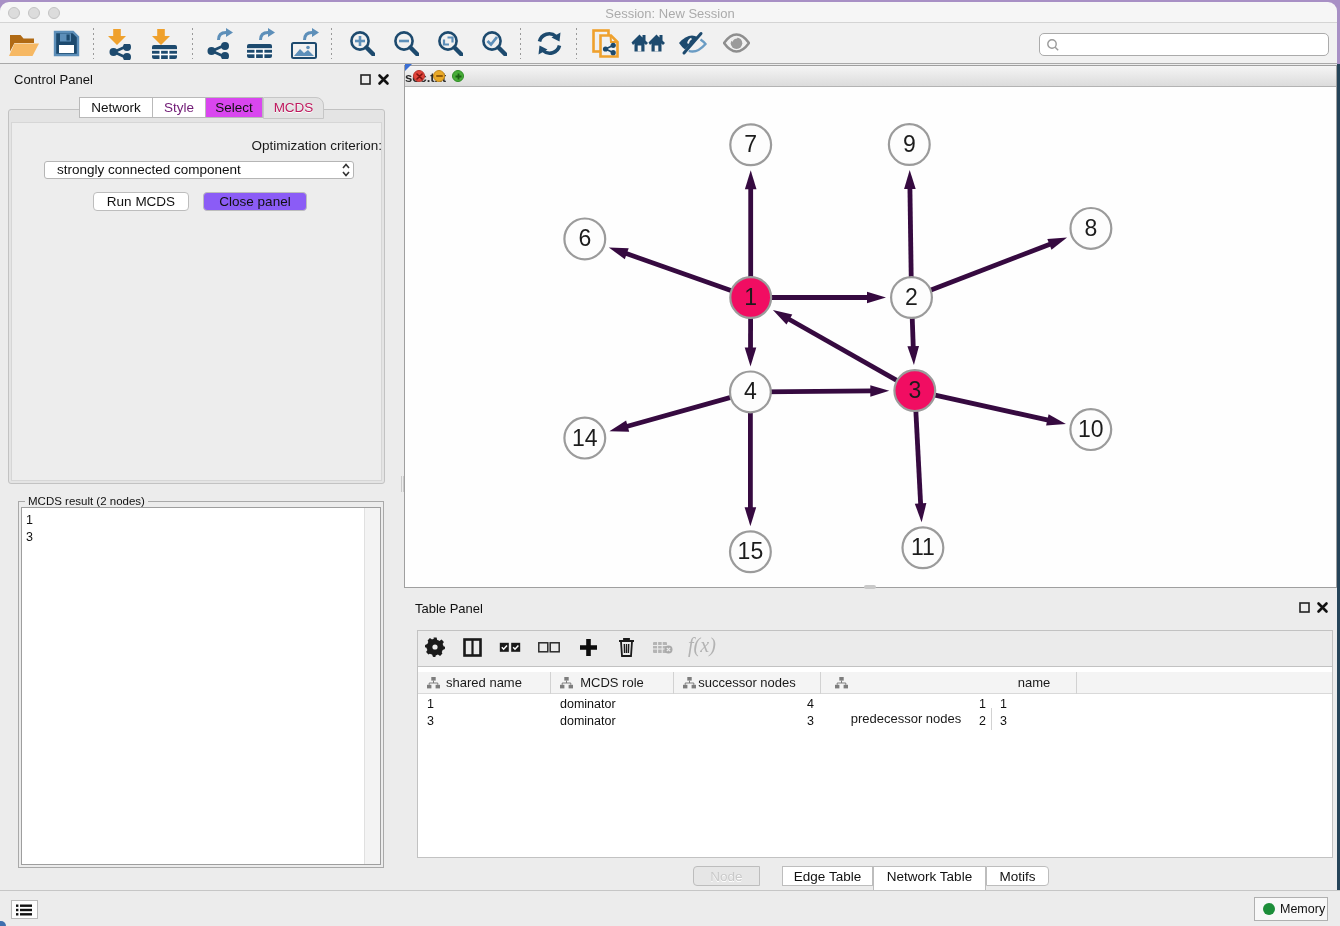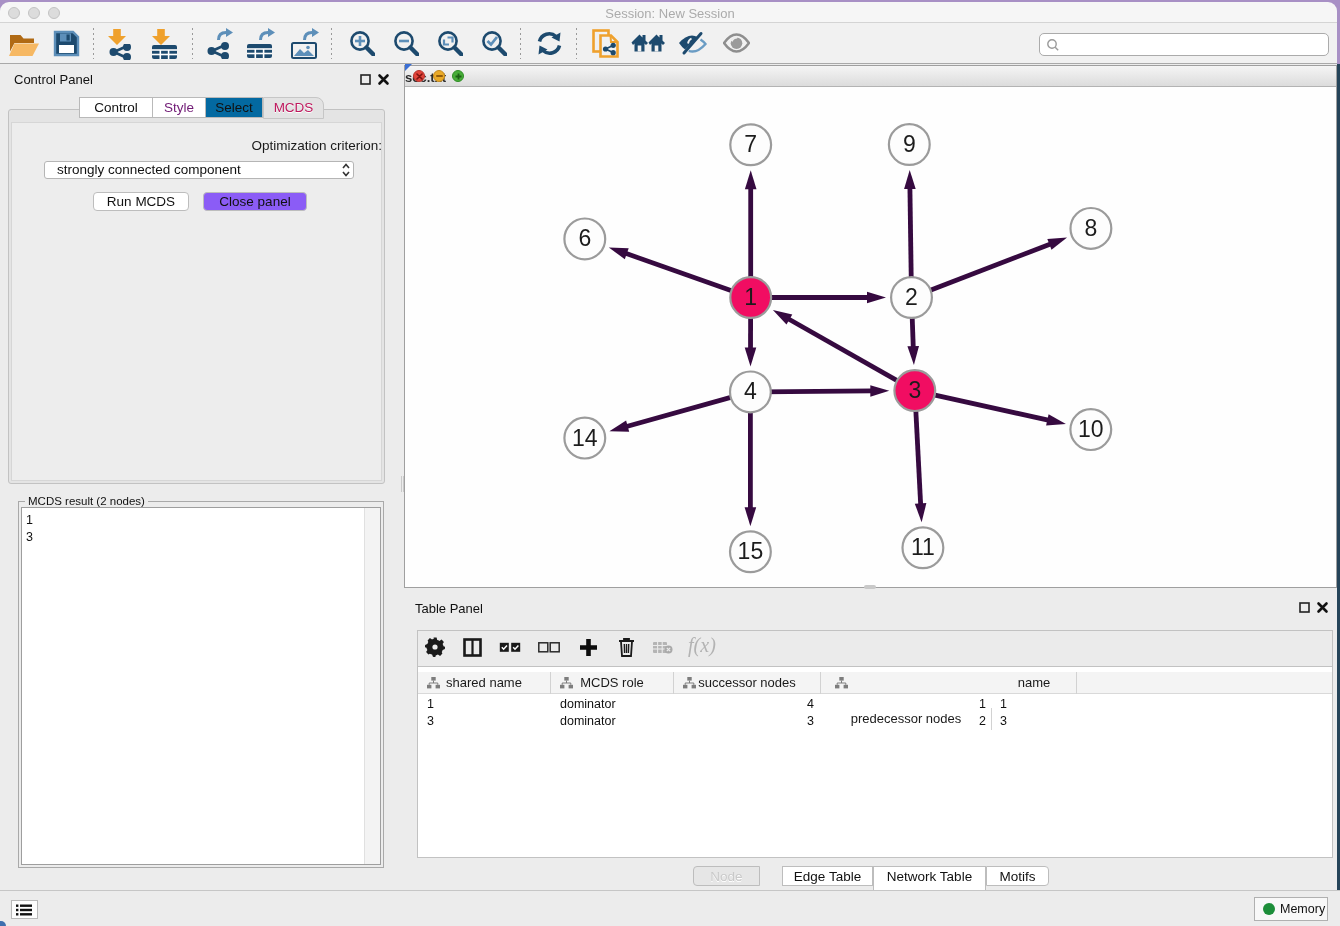--- a/index.html
+++ b/index.html
@@ -172,23 +172,23 @@
 <div class="abs" style="left:0;top:64px;width:399px;height:826px;background:#ececec;"></div>
 <div class="abs" style="left:14px;top:72px;font-size:13px;color:#111;">Control Panel</div>
 
 <svg class="abs" style="left:360px;top:74px;" width="11" height="11" viewBox="0 0 11 11">
     <rect x="1" y="1" width="9" height="9" fill="none" stroke="#222" stroke-width="1.6"></rect>
   </svg>
 <svg class="abs" style="left:377px;top:73px;" width="13" height="13" viewBox="0 0 13 13">
     <path d="M2.5 2.5 L10.5 10.5 M10.5 2.5 L2.5 10.5" stroke="#111" stroke-width="2.6" stroke-linecap="round"></path>
   </svg>
 
-<div class="abs" style="left:79px;top:97px;width:73px;height:21px;background:#fff;border:1px solid #b9b9b9;border-right:none;font-size:13.5px;color:#111;text-align:center;line-height:20px;z-index:3;">Control</div>
+<div class="abs" style="left:79px;top:97px;width:73px;height:21px;background:#fff;border:1px solid #b9b9b9;border-right:none;font-size:13.5px;color:#111;text-align:center;line-height:20px;z-index:3;">Network</div>
 <div class="abs" style="left:152px;top:97px;width:53px;height:21px;background:#fff;border:1px solid #b9b9b9;border-right:none;font-size:13.5px;color:#701a75;text-align:center;line-height:20px;z-index:3;">Style</div>
-<div class="abs" style="left:205px;top:97px;width:58px;height:21px;background:#0369a1;border:1px solid #b9b9b9;font-size:13.5px;color:#111;text-align:center;line-height:20px;z-index:3;">Select</div>
+<div class="abs" style="left:205px;top:97px;width:58px;height:21px;background:#d946ef;border:1px solid #b9b9b9;font-size:13.5px;color:#111;text-align:center;line-height:20px;z-index:3;">Select</div>
 <div class="abs" style="left:263px;top:97px;width:61px;height:22px;background:#e3e3e3;border:1px solid #c6c6c6;border-radius:0 8px 0 0;font-size:13.5px;color:#be185d;text-align:center;line-height:20px;z-index:3;text-shadow:0 1px 0 #fff;">MCDS</div>
 
 <div class="abs" style="left:8px;top:109px;width:377px;height:375px;background:#e4e4e4;border:1px solid #c2c2c2;border-radius:3px;"></div>
 <div class="abs" style="left:11px;top:122px;width:371px;height:359px;background:#ededed;border:1px solid #d6d6d6;"></div>
 <div class="abs" style="left:11px;top:138px;width:371px;text-align:right;font-size:13.5px;color:#1a1a1a;">Optimization criterion:</div>
 
 <div class="abs" style="left:44px;top:161px;width:310px;height:18px;background:#fff;border:1px solid #b5b5b5;border-radius:3px;font-size:13.5px;color:#111;line-height:16px;padding-left:12px;">strongly connected component</div>
 <svg class="abs" style="left:341px;top:163px;" width="10" height="14" viewBox="0 0 10 14">
     <path d="M2 5 L5 1.5 L8 5" fill="none" stroke="#333" stroke-width="1.6"></path>
     <path d="M2 9 L5 12.5 L8 9" fill="none" stroke="#333" stroke-width="1.6"></path>

